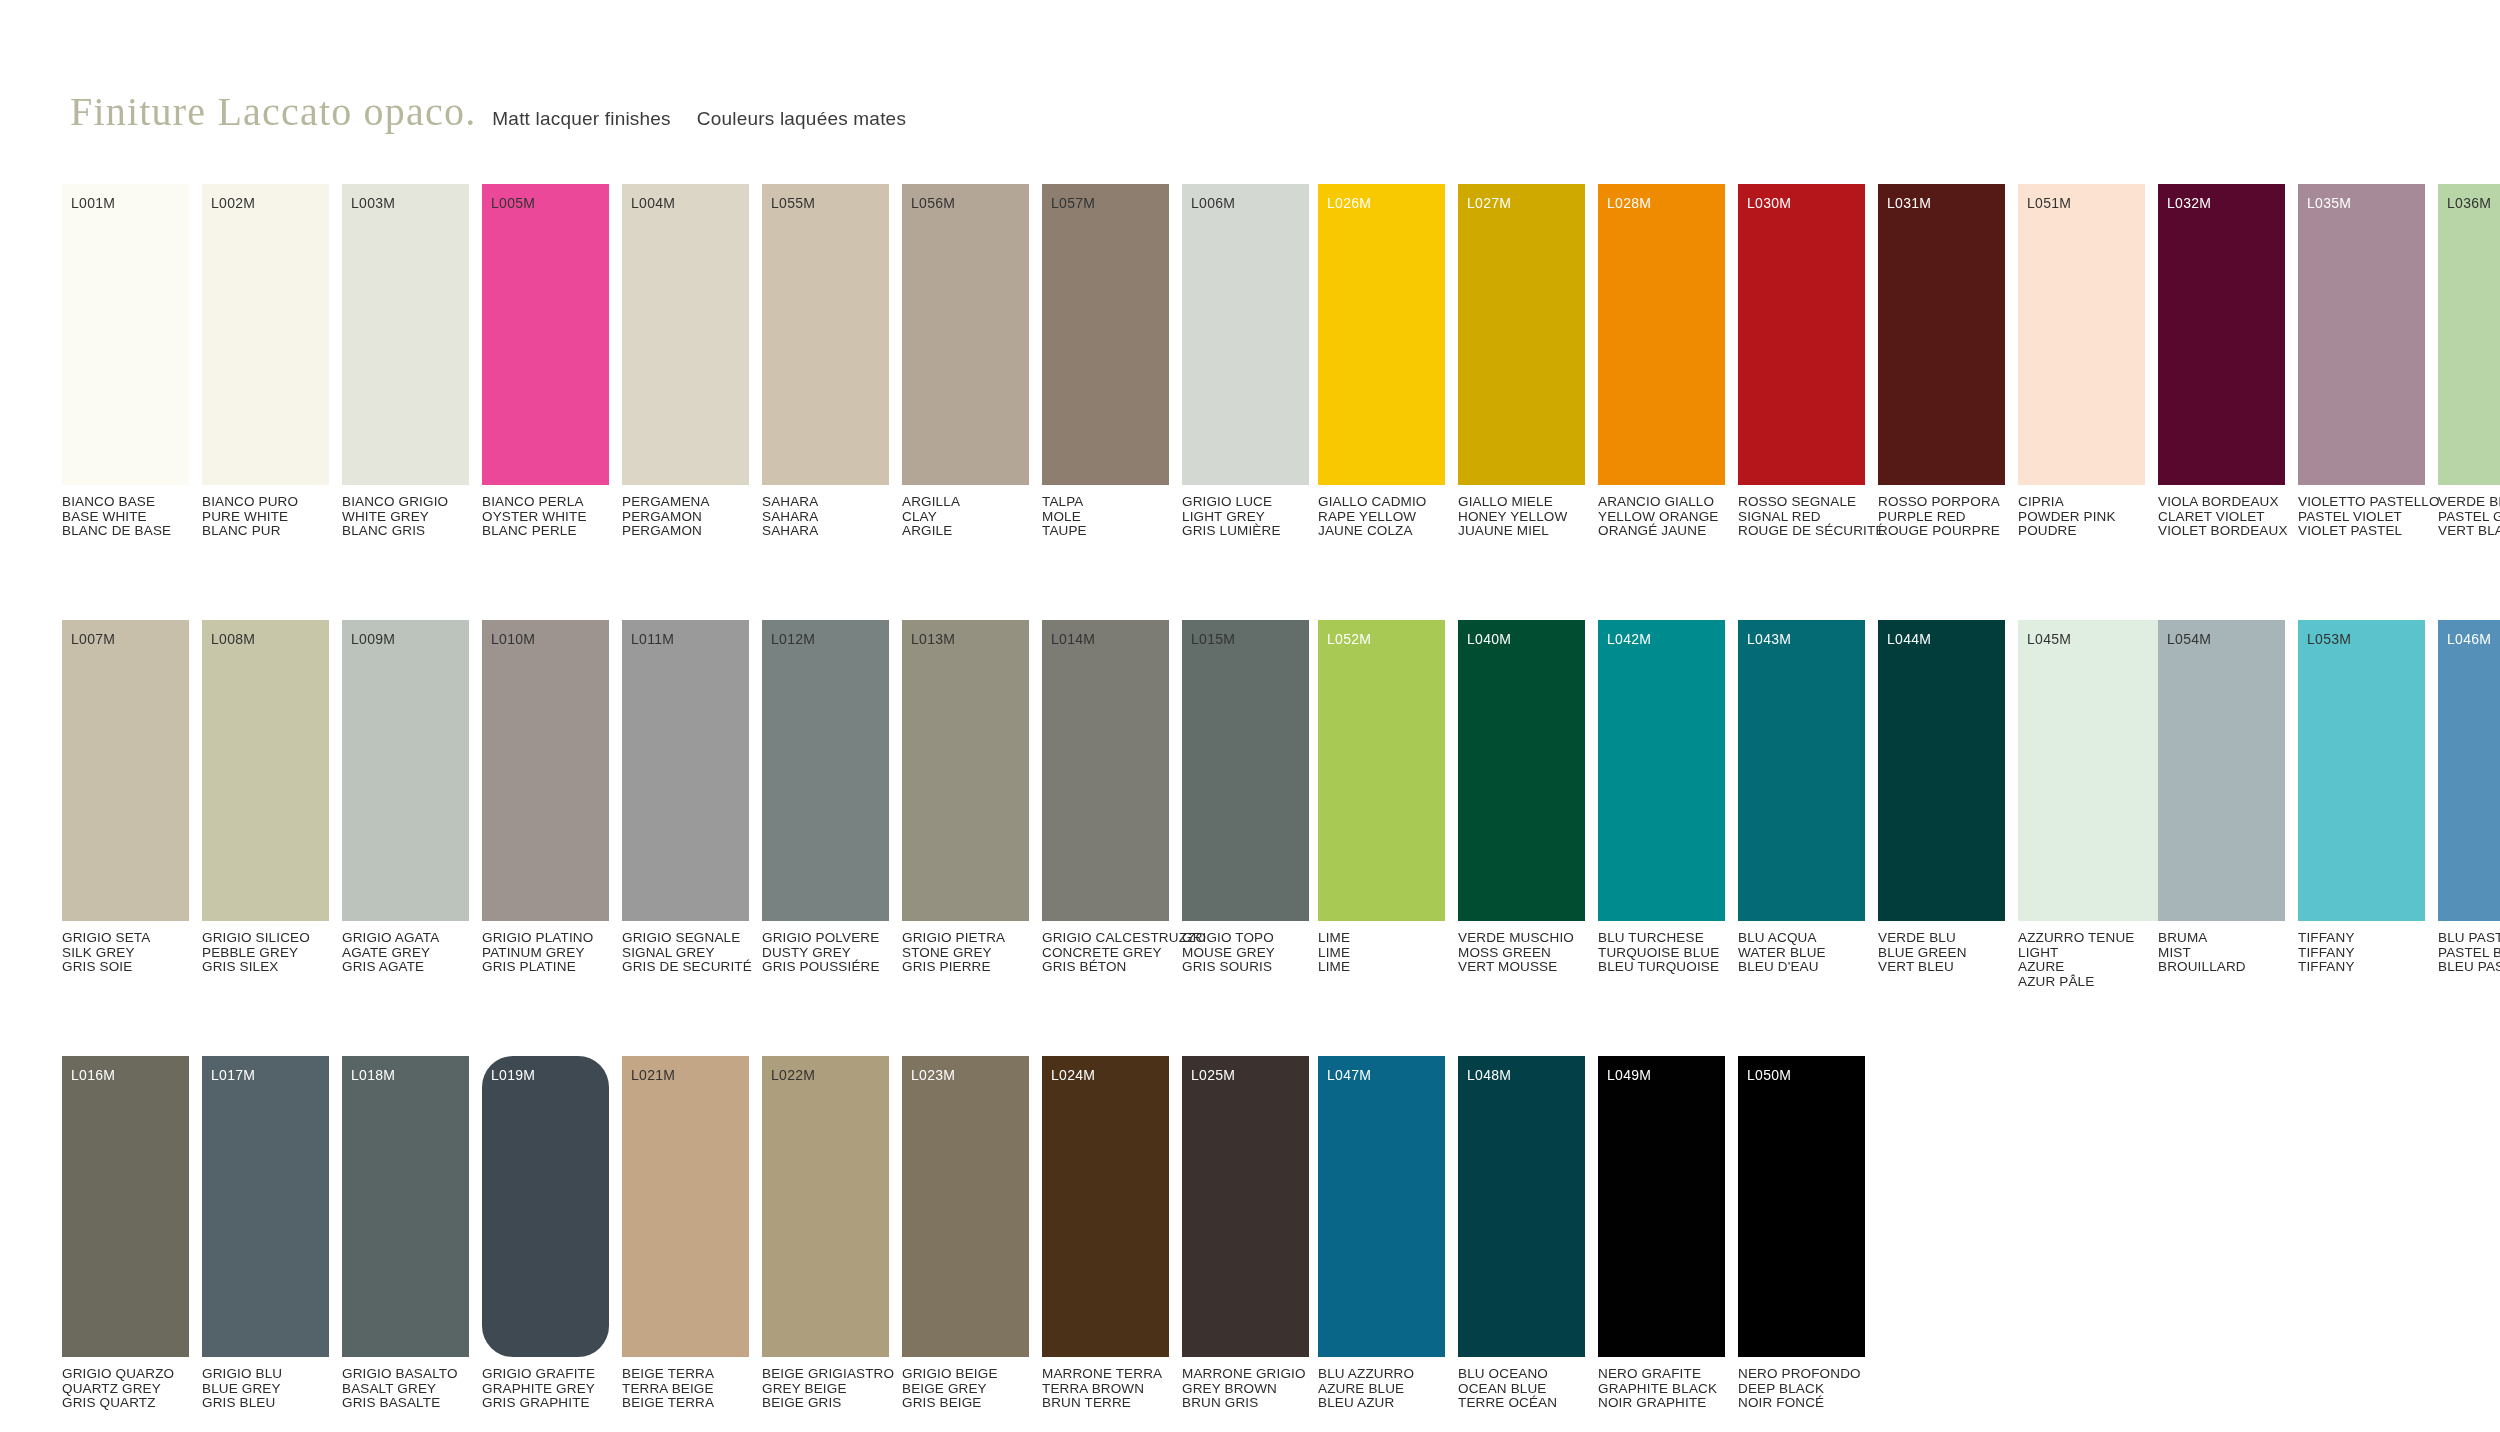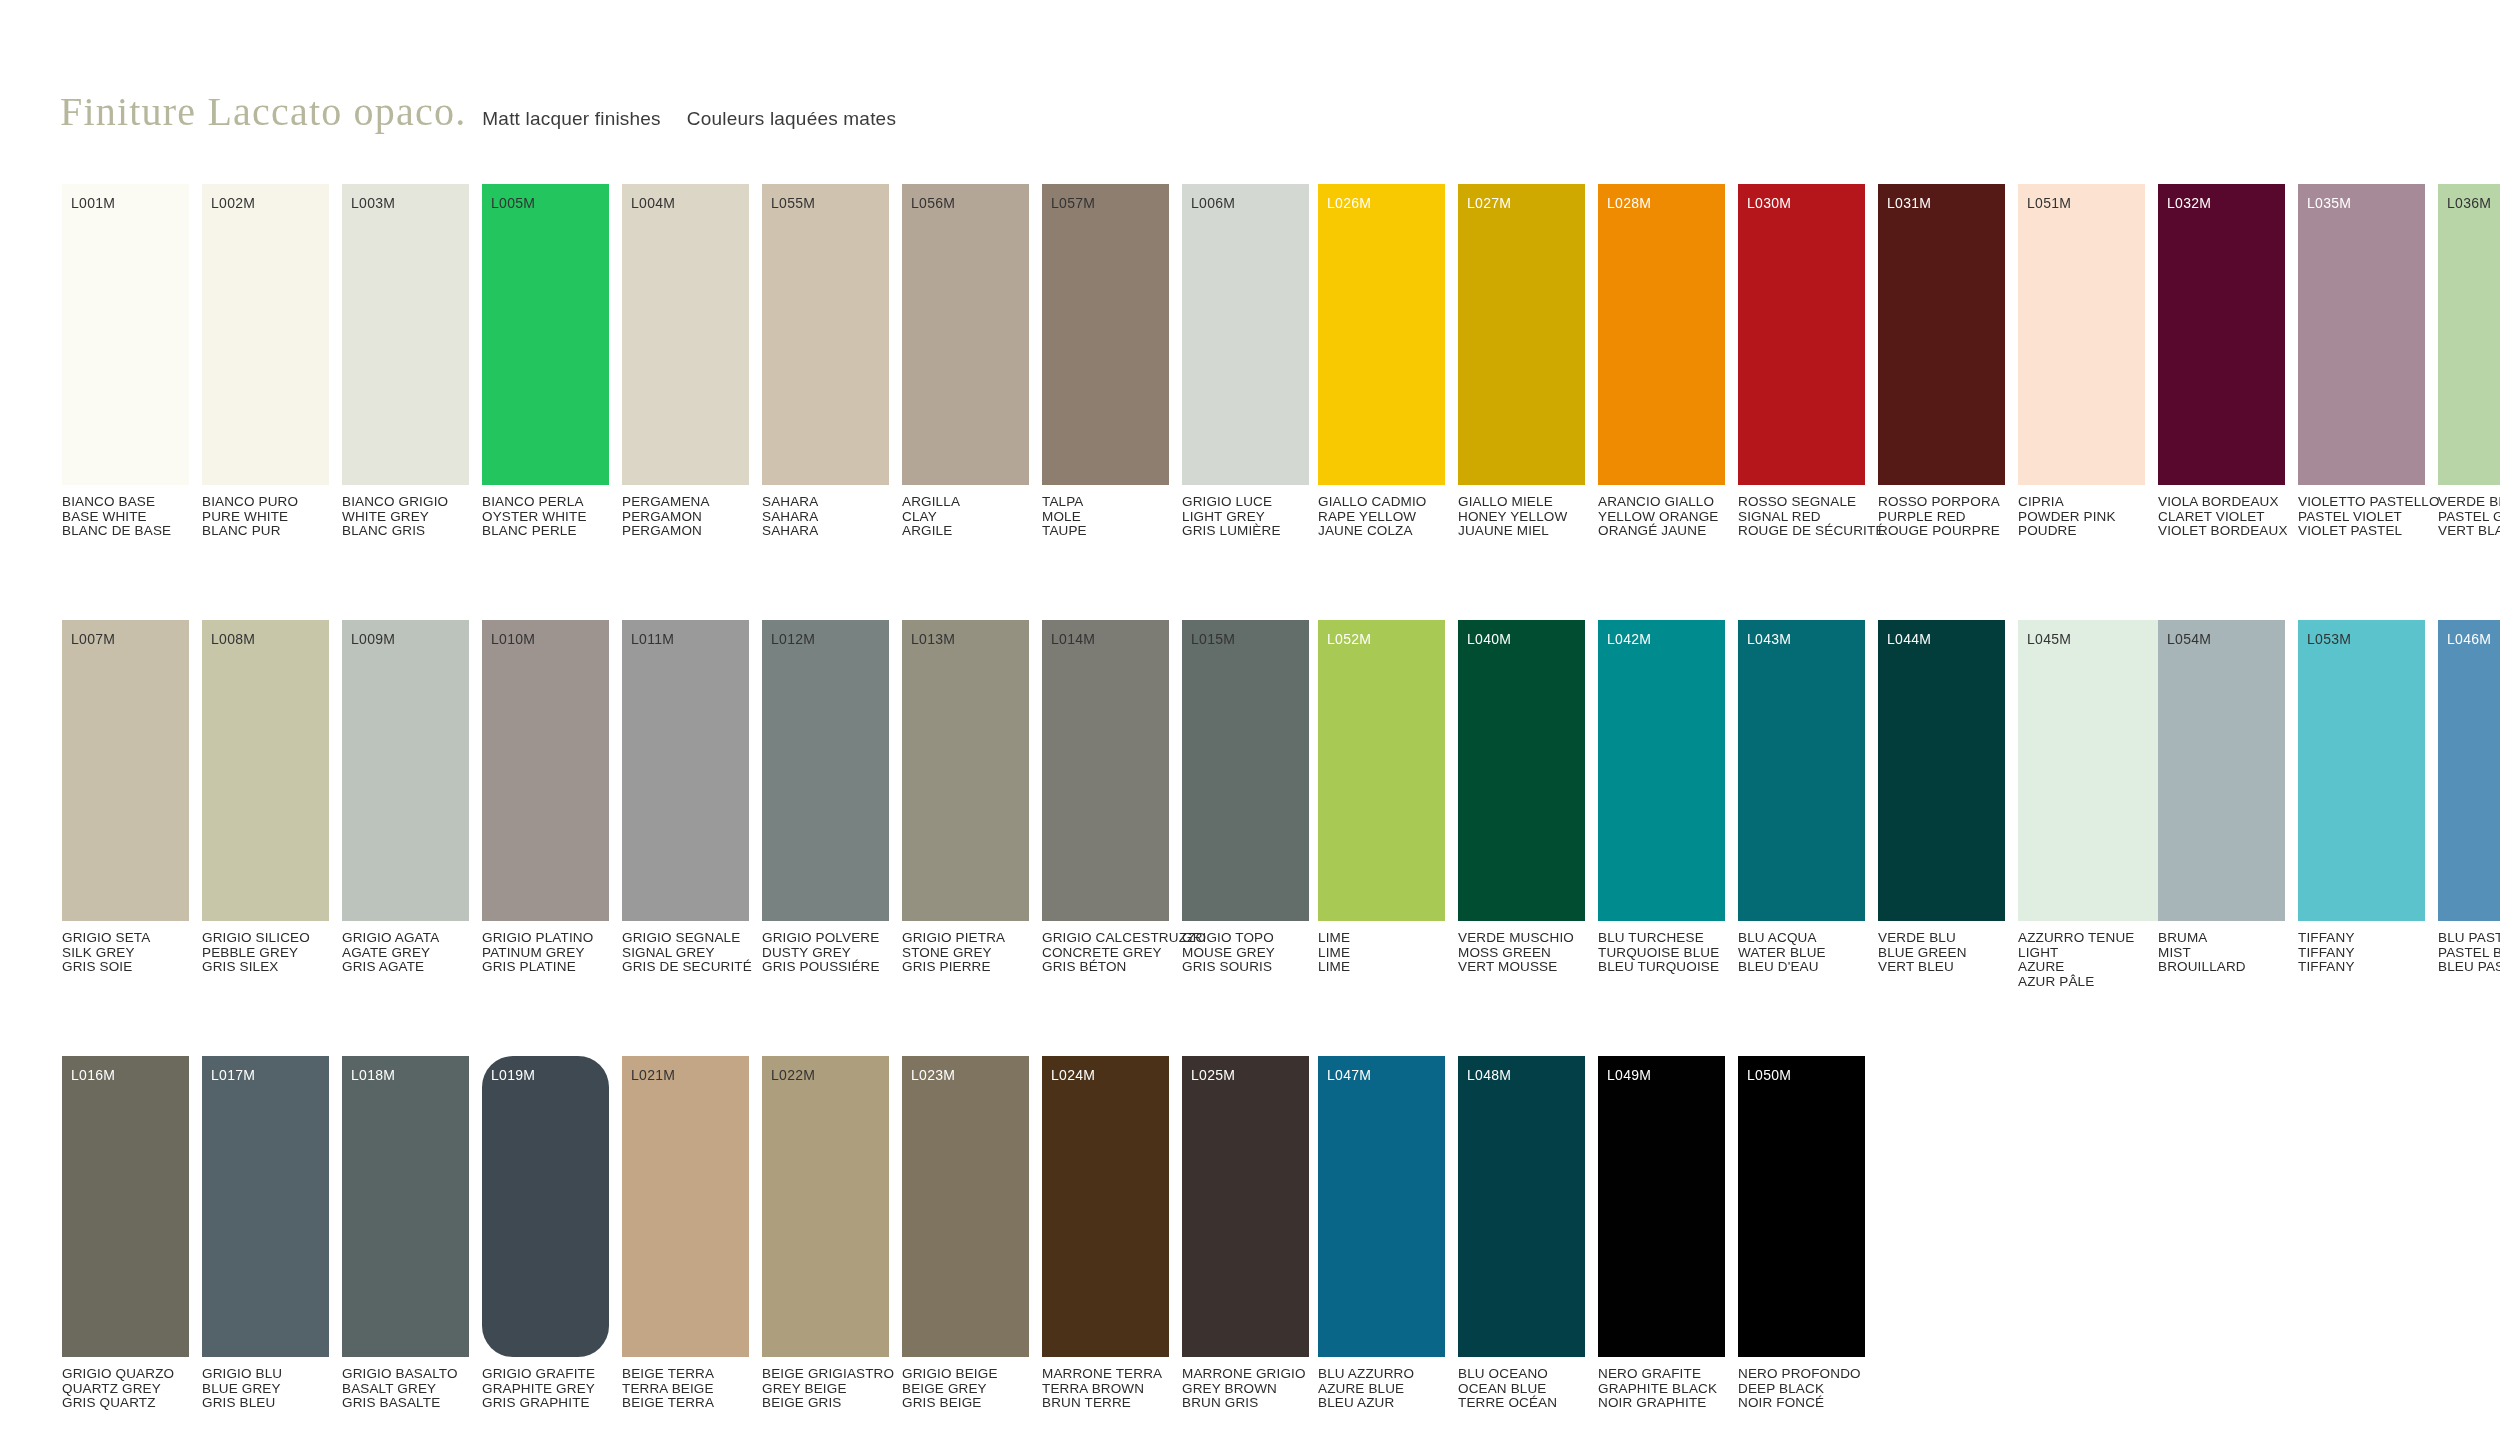--- a/index.html
+++ b/index.html
@@ -8,21 +8,21 @@
     background:#ffffff;
     font-family:"Liberation Sans", sans-serif;
     overflow:hidden;
     position:relative;
   }
   .page{position:relative;width:2500px;height:1432px;}
 
   
   .header{
     position:absolute;
-    left:60px;top:88px;
+    left:70px;top:88px;
     display:flex;align-items:baseline;
   }
   .title-it{
     font-family:"Liberation Serif", serif;
     font-size:40px;
     letter-spacing:1.2px;
     color:#b6b79c;
     font-weight:400;
     white-space:nowrap;
   }
@@ -117,21 +117,21 @@
             <div class="swatch" style="background: rgb(228, 230, 219);">
               <div class="code">L003M</div>
             </div>
             <div class="names">
               <div>BIANCO GRIGIO</div>
               <div>WHITE GREY</div>
               <div>BLANC GRIS</div>
             </div>
           </div>
           <div class="cell">
-            <div class="swatch" style="background: #22c55e;">
+            <div class="swatch" style="background: #ec4899;">
               <div class="code">L005M</div>
             </div>
             <div class="names">
               <div>BIANCO PERLA</div>
               <div>OYSTER WHITE</div>
               <div>BLANC PERLE</div>
             </div>
           </div>
           <div class="cell">
             <div class="swatch" style="background: rgb(220, 214, 198);">

